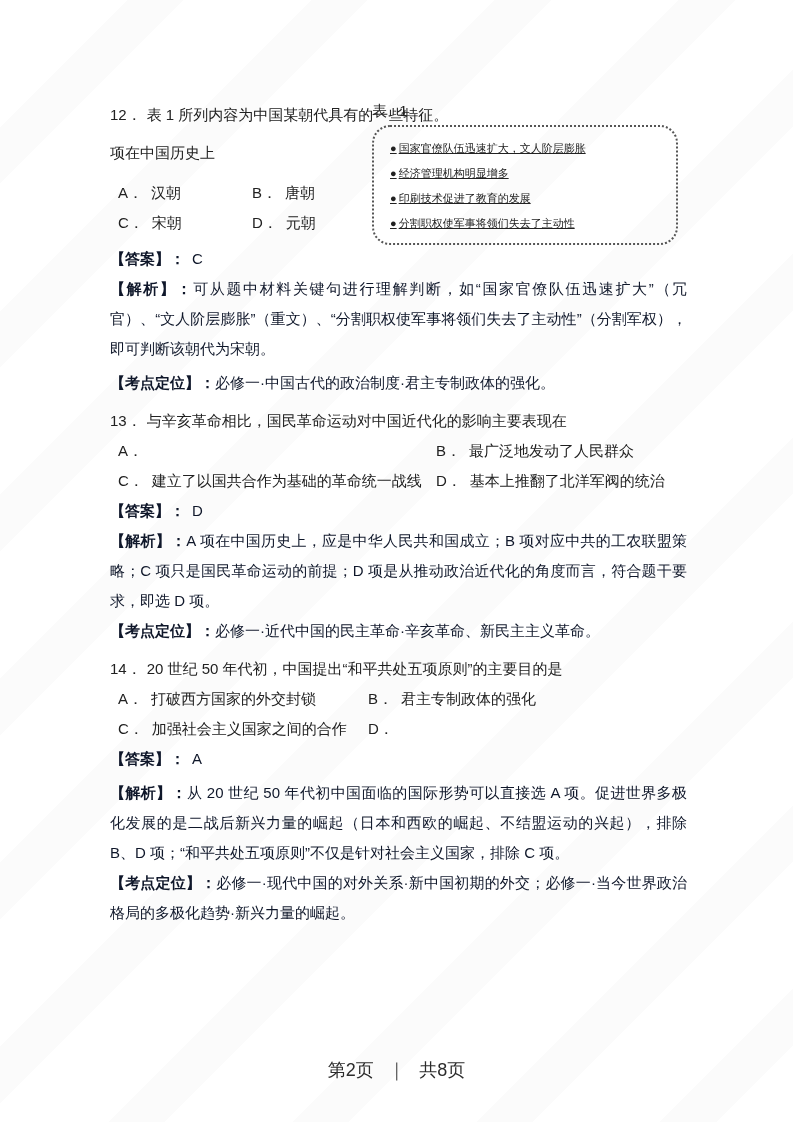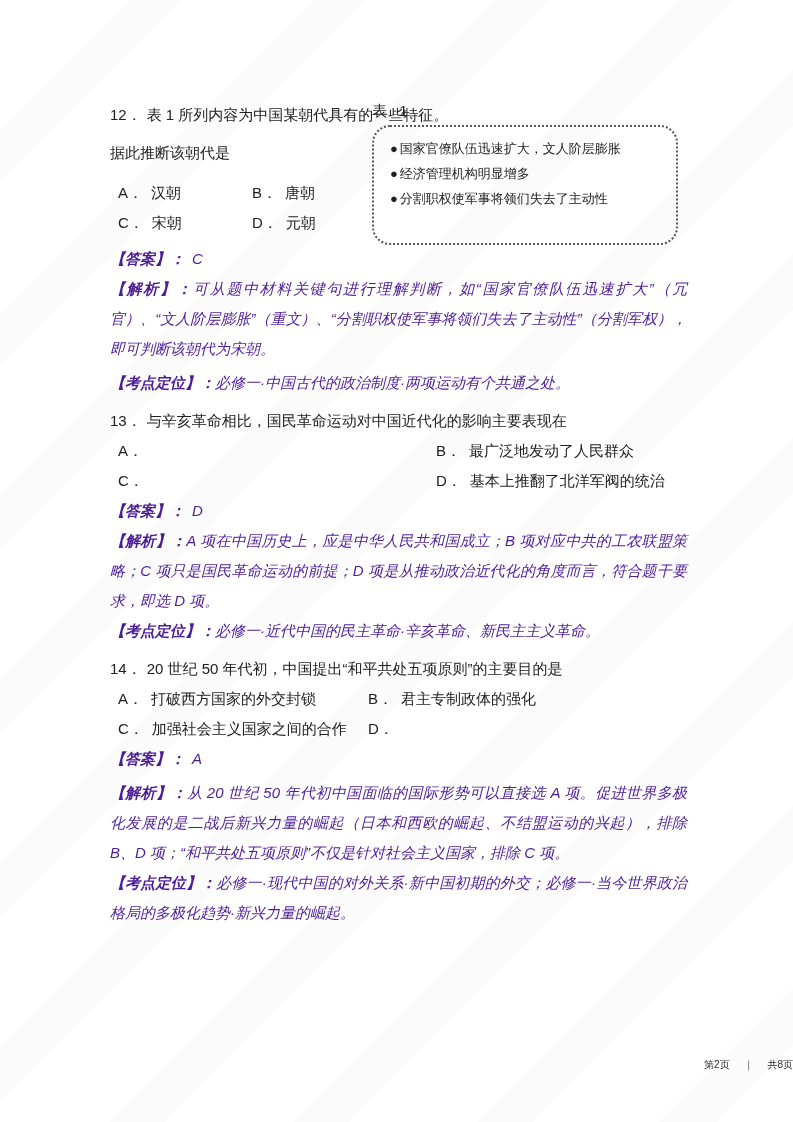--- a/index.html
+++ b/index.html
@@ -12,77 +12,78 @@
     color:#212121;
     overflow:hidden;
   }
   .watermark {
     position:absolute; inset:0;
     background:repeating-linear-gradient(135deg, transparent 0 90px, rgba(0,0,0,0.015) 90px 130px);
     pointer-events:none;
   }
   .content { position:absolute; left:110px; top:100px; width:577px; }
   p { line-height:30px; }
-  .red { color:#4c1d95;font-style:italic; }
+  .red { color:#0f172a; }
   .rl { font-weight:bold; }
   .para { text-align:justify; }
   .num { margin-right:5px; }
   
   .q12-rel { position:relative; }
   .t-caption {
     position:absolute; left:262px; top:2px; width:306px;
     text-align:left; letter-spacing:4px;
   }
   .t-box {
     position:absolute; left:262px; top:25px; width:306px; height:120px;
     border:2px dotted #555555; border-radius:18px;
     padding:9px 6px 6px 16px;
-    font-size:13px; line-height:25px;
+    font-size:11px; line-height:25px;text-decoration:underline;
   }
   .t-item { white-space:nowrap; }
   .bullet { margin-right:2px; }
   
   .opt-row { display:flex; padding-left:8px; line-height:30px; }
   .opt { display:flex; }
   .ol { margin-right:8px; }
   .w134 { width:134px; }
   .w318 { width:318px; }
   .w250 { width:250px; }
   .mt8 { margin-top:8px; }
   .mt10 { margin-top:10px; }
   .mt6 { margin-top:6px; }
   .mt4 { margin-top:4px; }
   .answer-val { margin-left:7px; }
   .q { margin-top:8px; }
   .q:first-child { margin-top:0; }
   .footer {
     position:absolute; left:0; top:1058px; width:793px;
-    text-align:right; font-size:10px; color:#2b2b2b;
+    text-align:center; font-size:18px; color:#2b2b2b;
   }
   .footer .sep { margin:0 14px; color:#444; }
 </style>
 </head>
 <body>
 
 <div class="watermark"></div>
 
 <div class="content">
 
   <section class="q">
     <div class="q12-rel">
       <p><span class="num">12．</span><span>表 1 所列内容为中国某朝代具有的一些特征。</span></p>
 
       <div class="t-caption">表 1</div>
       <div class="t-box">
         <div class="t-item"><span class="bullet">●</span><span>国家官僚队伍迅速扩大，文人阶层膨胀</span></div>
         <div class="t-item"><span class="bullet">●</span><span>经济管理机构明显增多</span></div>
+        <div class="t-item"><span class="bullet">●</span><span>印刷技术促进了教育的发展</span></div>
         <div class="t-item"><span class="bullet">●</span><span>分割职权使军事将领们失去了主动性</span></div>
       </div>
 
-      <p class="mt8">据此推断该朝代是</p>
+      <p class="mt8">项在中国历史上</p>
 
       <div class="opt-row mt10">
         <span class="opt w134">
             <span class="ol">A．</span>
             <span>汉朝</span>
           </span>
         <span class="opt">
             <span class="ol">B．</span>
             <span>唐朝</span>
           </span>
@@ -94,37 +95,38 @@
           </span>
         <span class="opt">
             <span class="ol">D．</span>
             <span>元朝</span>
           </span>
       </div>
     </div>
 
     <p class="red mt6"><span class="rl">【答案】：</span><span class="answer-val">C</span></p>
     <p class="red para"><span class="rl">【解析】：</span><span>可从题中材料关键句进行理解判断，如“国家官僚队伍迅速扩大”（冗官）、“文人阶层膨胀”（重文）、“分割职权使军事将领们失去了主动性”（分割军权），即可判断该朝代为宋朝。</span></p>
-    <p class="red para mt4"><span class="rl">【考点定位】：</span><span>必修一·中国古代的政治制度·两项运动有个共通之处。</span></p>
+    <p class="red para mt4"><span class="rl">【考点定位】：</span><span>必修一·中国古代的政治制度·君主专制政体的强化。</span></p>
   </section>
 
   <section class="q">
     <p><span class="num">13．</span><span>与辛亥革命相比，国民革命运动对中国近代化的影响主要表现在</span></p>
     <div class="opt-row">
       <span class="opt w318">
           <span class="ol">A．</span>
         </span>
       <span class="opt">
           <span class="ol">B．</span>
           <span>最广泛地发动了人民群众</span>
         </span>
     </div>
     <div class="opt-row">
       <span class="opt w318">
           <span class="ol">C．</span>
+          <span>建立了以国共合作为基础的革命统一战线</span>
         </span>
       <span class="opt">
           <span class="ol">D．</span>
           <span>基本上推翻了北洋军阀的统治</span>
         </span>
     </div>
     <p class="red"><span class="rl">【答案】：</span><span class="answer-val">D</span></p>
     <p class="red para"><span class="rl">【解析】：</span><span>A 项在中国历史上，应是中华人民共和国成立；B 项对应中共的工农联盟策略；C 项只是国民革命运动的前提；D 项是从推动政治近代化的角度而言，符合题干要求，即选 D 项。</span></p>
     <p class="red para"><span class="rl">【考点定位】：</span><span>必修一·近代中国的民主革命·辛亥革命、新民主主义革命。</span></p>
   </section>

